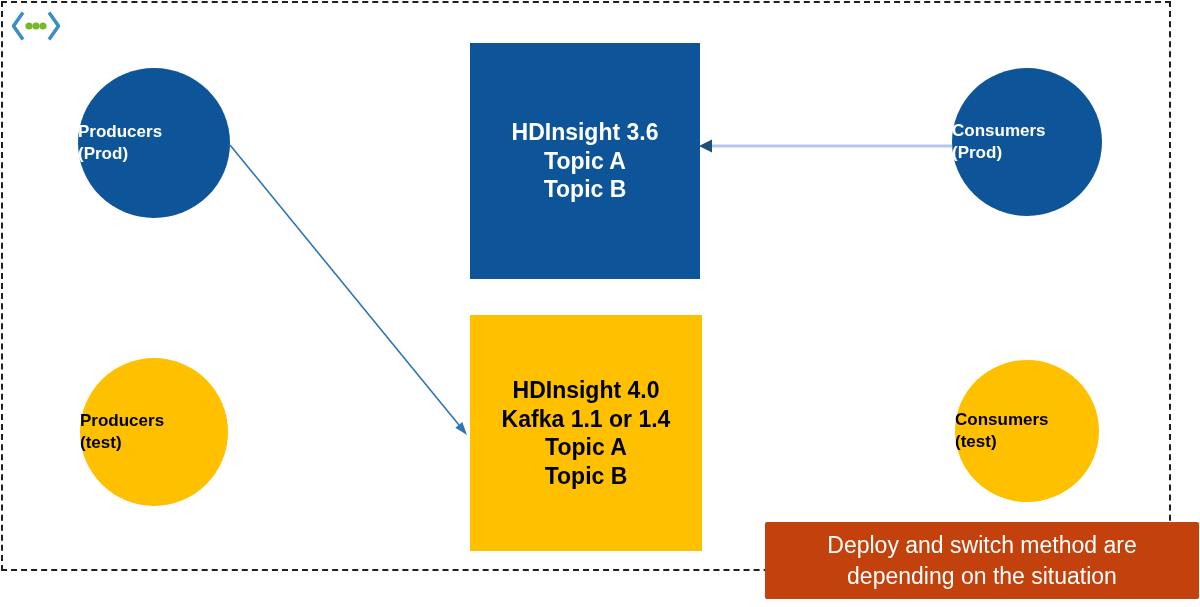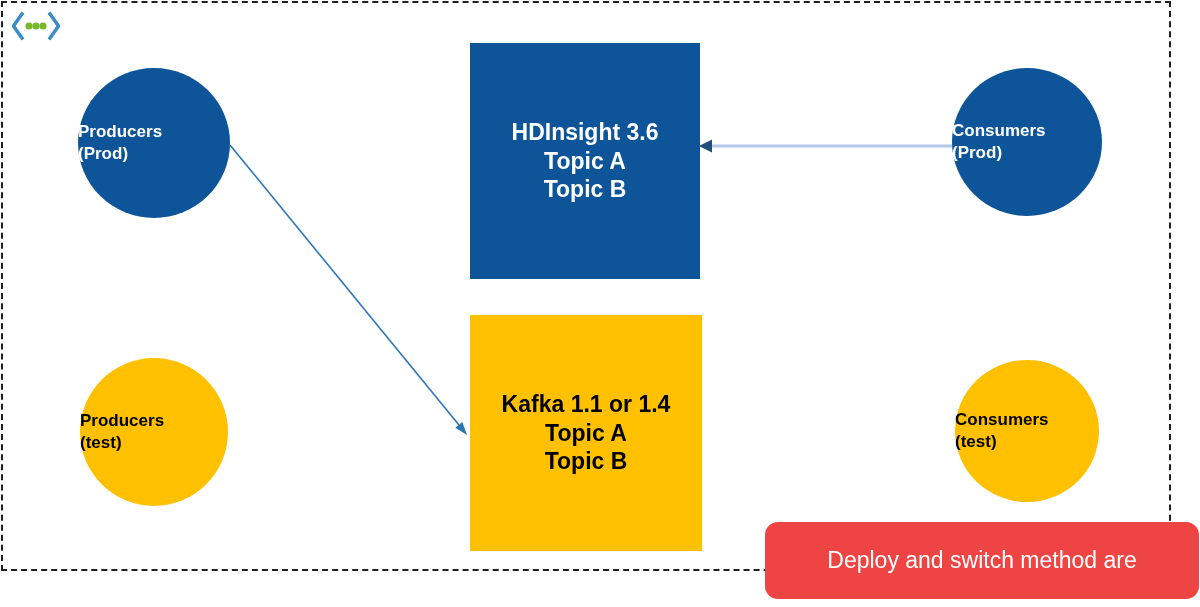--- a/index.html
+++ b/index.html
@@ -64,22 +64,22 @@
     position: absolute;
     left: 0; top: 0;
     width: 1200px; height: 607px;
     z-index: 2;
     pointer-events: none;
   }
   .callout {
     position: absolute;
     left: 765px; top: 522px;
     width: 434px; height: 77px;
-    background: #ef4444;
-    border-radius: 13px;
+    background: #c2410c;
+    border-radius: 2px;
     color: #ffffff;
     display: flex;
     flex-direction: column;
     align-items: center;
     justify-content: center;
     text-align: center;
     font-size: 23px;
     line-height: 31px;
     font-weight: 400;
     z-index: 3;
@@ -121,33 +121,35 @@
     <span>(test)</span>
   </div>
 
   <div class="cluster cluster-36">
     <span>HDInsight 3.6</span>
     <span>Topic A</span>
     <span>Topic B</span>
   </div>
 
   <div class="cluster cluster-40">
+    <span>HDInsight 4.0</span>
     <span>Kafka 1.1 or 1.4</span>
     <span>Topic A</span>
     <span>Topic B</span>
   </div>
 
   <svg class="arrows" viewBox="0 0 1200 607">
     <g>
       <line x1="952" y1="146" x2="710" y2="146" stroke="#b4c7e7" stroke-width="3"></line>
       <polygon points="699,146 712,139.5 712,152.5" fill="#1f4e79"></polygon>
     </g>
     <g>
       <line x1="230" y1="145" x2="459" y2="425" stroke="#2e75b6" stroke-width="1.6"></line>
       <polygon points="467,435 455.3,427.8 462.3,422.1" fill="#2e75b6"></polygon>
     </g>
   </svg>
 
   <div class="callout">
     <span>Deploy and switch method are</span>
+    <span>depending on the situation</span>
   </div>
 
 </div>
 
 </body></html>

